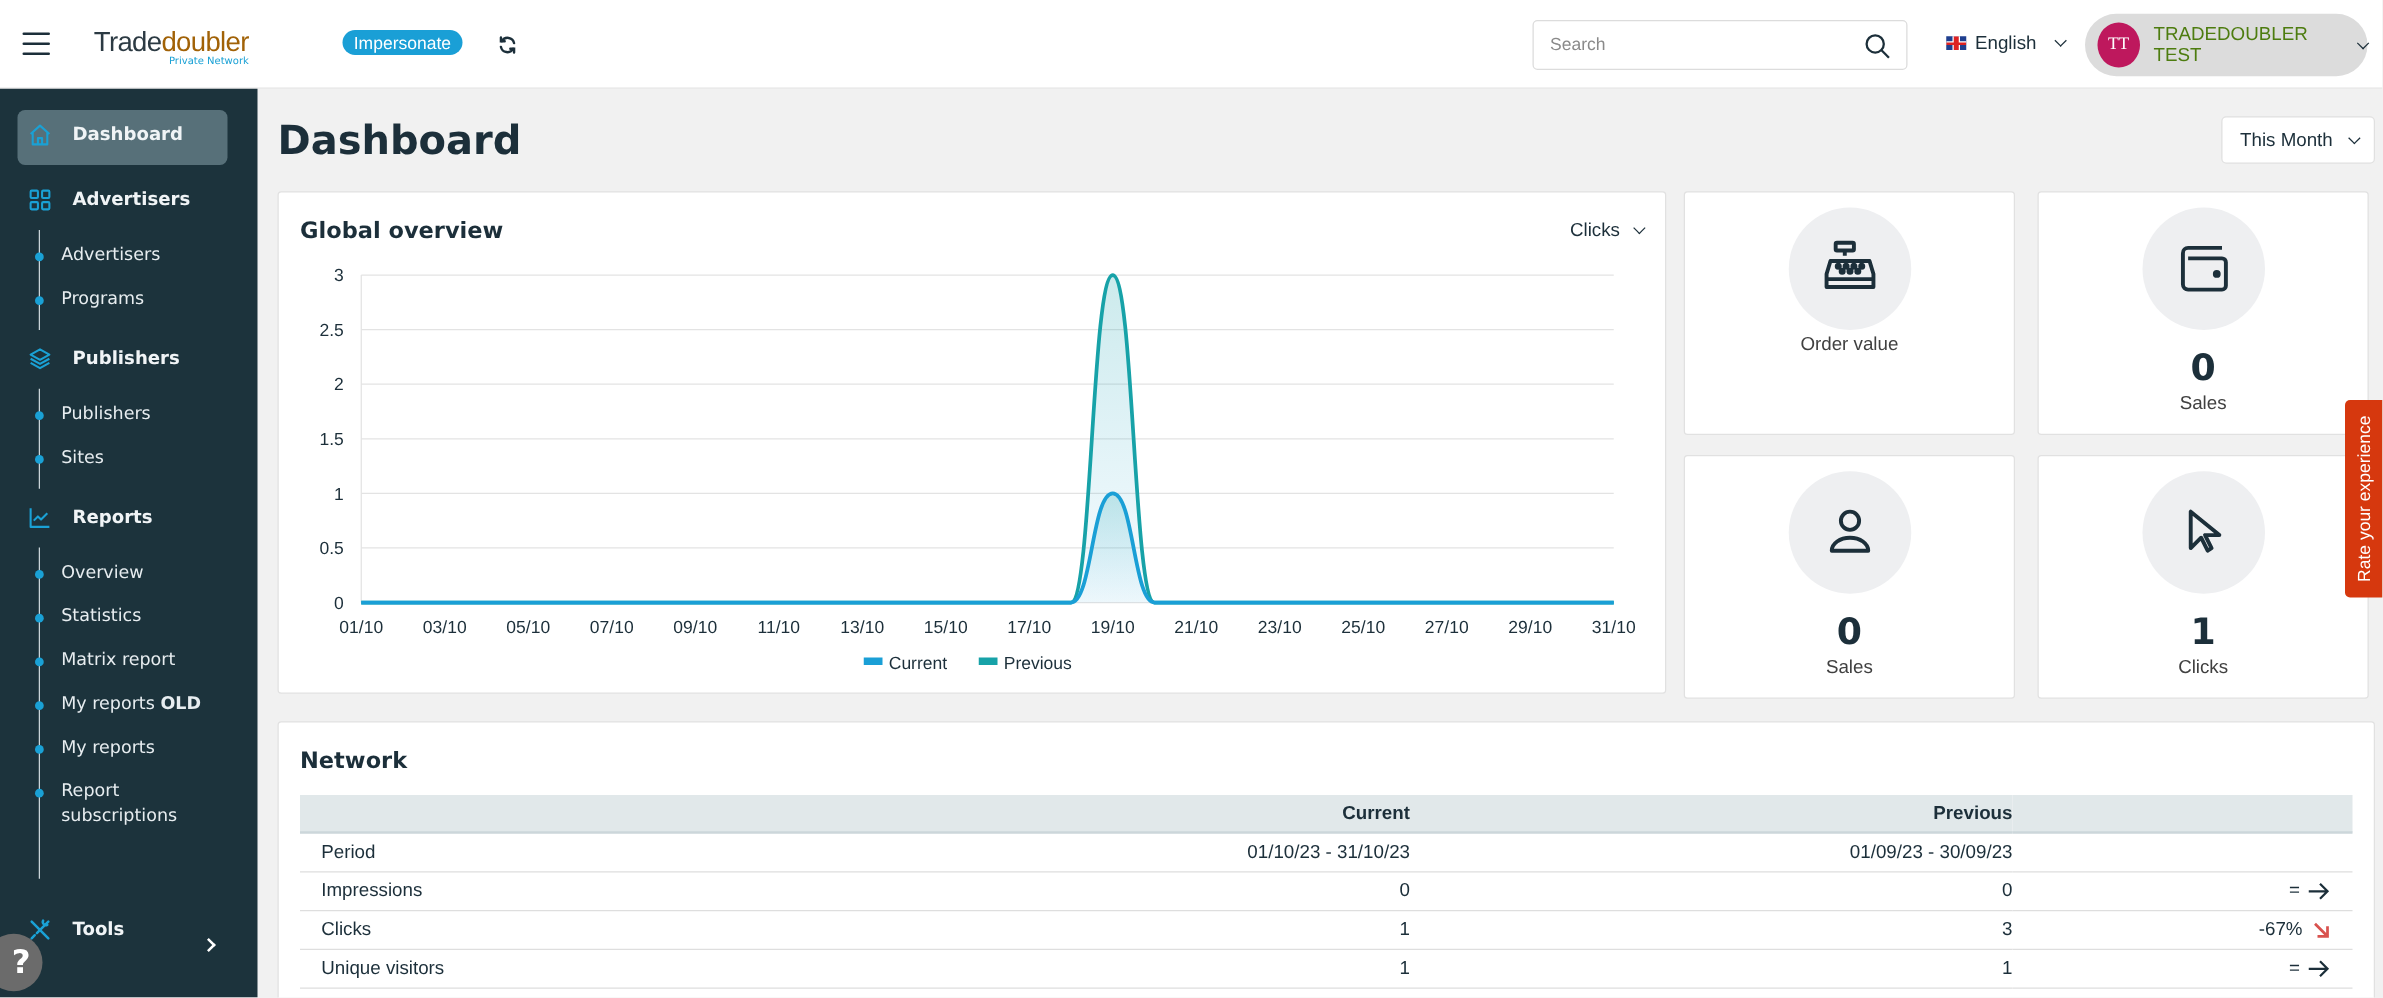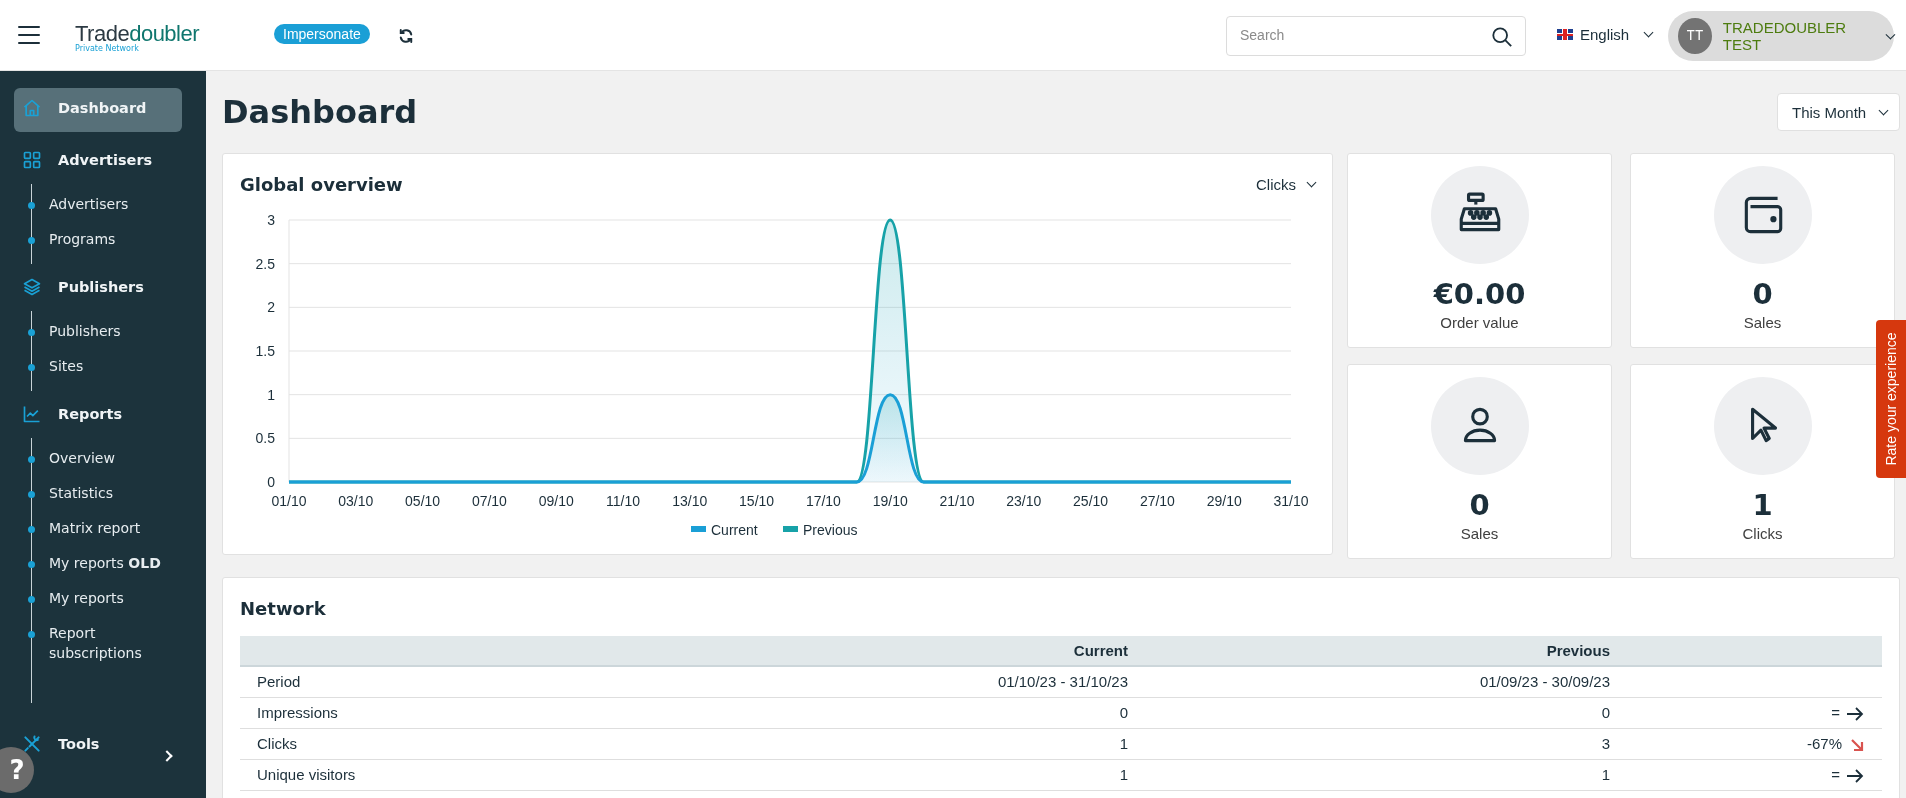--- a/index.html
+++ b/index.html
@@ -6,35 +6,35 @@
   html, body { width: 1906px; height: 798px; overflow: hidden; }
   body { font-family: "DejaVu Sans", "Liberation Sans", sans-serif; background: #f1f1f1; color: #1c2f3a; position: relative; font-size: 14px; }
 
   
   .topbar { position: absolute; left: 0; top: 0; width: 1906px; height: 71px; background: #fff; border-bottom: 1px solid #e4e4e4; }
   .hamburger { position: absolute; left: 18px; top: 26px; width: 22px; height: 18px; cursor: pointer; }
   .hamburger span { display: block; height: 2px; background: #1c2f3a; margin-bottom: 6px; border-radius: 1px; }
   .logo { position: absolute; left: 75px; top: 22px; }
   .logo .brand { font-family: "Liberation Sans", sans-serif; font-size: 22px; letter-spacing: -0.5px; line-height: 24px; }
   .logo .brand .a { color: #2c3a43; }
-  .logo .brand .b { color: #0f766e; }
-  .logo .sub { font-size: 8px; color: #1aa1d5; text-align: left; margin-top: -2px; }
+  .logo .brand .b { color: #a16207; }
+  .logo .sub { font-size: 8px; color: #1aa1d5; text-align: right; margin-top: -2px; }
   .impersonate { position: absolute; left: 274px; top: 24px; background: #1a9fd6; color: #fff; border-radius: 12px; padding: 2px 9px; font-size: 14px; font-family: "Liberation Sans", sans-serif; }
   .refresh { position: absolute; left: 397px; top: 27px; width: 18px; height: 18px; }
   .search { position: absolute; left: 1226px; top: 16px; width: 300px; height: 40px; border: 1px solid #dcdcdc; border-radius: 4px; background: #fff; }
   .search input { border: none; outline: none; position: absolute; left: 13px; top: 10px; width: 240px; font-size: 14px; font-family: "Liberation Sans", sans-serif; color: #333; background: transparent; }
   .search input::placeholder { color: #8a8a8a; }
   .search .sicon { position: absolute; right: 12px; top: 9px; width: 22px; height: 22px; }
   .lang { position: absolute; left: 1557px; top: 26px; display: flex; align-items: center; gap: 7px; font-family: "Liberation Sans", sans-serif; font-size: 15px; cursor: pointer; }
   .flag { width: 16px; height: 11px; position: relative; background: #1f3f8f; overflow: hidden; }
   .flag::before { content: ""; position: absolute; left: 0; top: 4px; width: 16px; height: 3px; background: #fff; }
   .flag::after { content: ""; position: absolute; left: 6px; top: 0; width: 4px; height: 11px; background: #d22; box-shadow: 0 0 0 1px #fff; }
   .flag .h { position: absolute; left: 0; top: 4.5px; width: 16px; height: 2px; background: #d22; z-index: 2; }
   .user { position: absolute; left: 1668px; top: 11px; width: 226px; height: 50px; background: #dcdcdc; border-radius: 25px; display: flex; align-items: center; cursor: pointer; }
-  .avatar { width: 36px; height: 36px; border-radius: 50%; background: #737373; color: #fff; font-size: 14px; display: flex; align-items: center; justify-content: center; margin-left: 10px; font-family: Liberation Mono, monospace; }
+  .avatar { width: 36px; height: 36px; border-radius: 50%; background: #be185d; color: #fff; font-size: 14px; display: flex; align-items: center; justify-content: center; margin-left: 10px; font-family: Liberation Serif, serif; }
   .uname { margin-left: 11px; font-size: 15px; font-family: "Liberation Sans", sans-serif; color: #4d7c0f; }
   .chev { display: inline-block; width: 7px; height: 7px; border-right: 1.6px solid #1c2f3a; border-bottom: 1.6px solid #1c2f3a; transform: rotate(45deg); margin-left: 9px; margin-top: -4px; }
 
   
   .sidebar { position: absolute; left: 0; top: 71px; width: 206px; height: 727px; background: #1c333c; color: #e7edf0; }
   .nav-active { position: absolute; left: 14px; top: 17px; width: 168px; height: 44px; background: #577079; border-radius: 6px; }
   .nav-group { position: absolute; left: 22px; display: flex; align-items: center; gap: 16px; font-weight: bold; font-size: 14.5px; color: #f0f4f6; cursor: pointer; }
   .nav-group svg { width: 20px; height: 20px; }
   .sub-items { position: absolute; left: 31px; border-left: 1px solid #c9d4d8; }
   .sub-item { position: relative; padding-left: 17px; font-size: 14px; color: #e7edf0; cursor: pointer; line-height: 20px; }
@@ -246,21 +246,20 @@
         <path d="M6 32h36"></path>
         <circle cx="15" cy="22" r="1.2" fill="#1c2f3a"></circle>
         <circle cx="21" cy="22" r="1.2" fill="#1c2f3a"></circle>
         <circle cx="27" cy="22" r="1.2" fill="#1c2f3a"></circle>
         <circle cx="33" cy="22" r="1.2" fill="#1c2f3a"></circle>
         <circle cx="18" cy="26" r="1.2" fill="#1c2f3a"></circle>
         <circle cx="24" cy="26" r="1.2" fill="#1c2f3a"></circle>
         <circle cx="30" cy="26" r="1.2" fill="#1c2f3a"></circle>
       </svg>
     </div>
-  <div class="val">€0.00</div>
   <div class="lbl">Order value</div>
 </div>
 <div class="card kpi" style="left:1630px; top:153px;">
   <div class="circle">
       <svg viewBox="0 0 48 48" fill="none" stroke="#1c2f3a" stroke-width="3" stroke-linejoin="round">
         <path d="M38 8H12a4 4 0 0 0-4 4v24a4 4 0 0 0 4 4h26a3 3 0 0 0 3-3V19a3 3 0 0 0-3-3H12"></path>
         <circle cx="34" cy="28" r="1.5" fill="#1c2f3a"></circle>
       </svg>
     </div>
   <div class="val">0</div>

